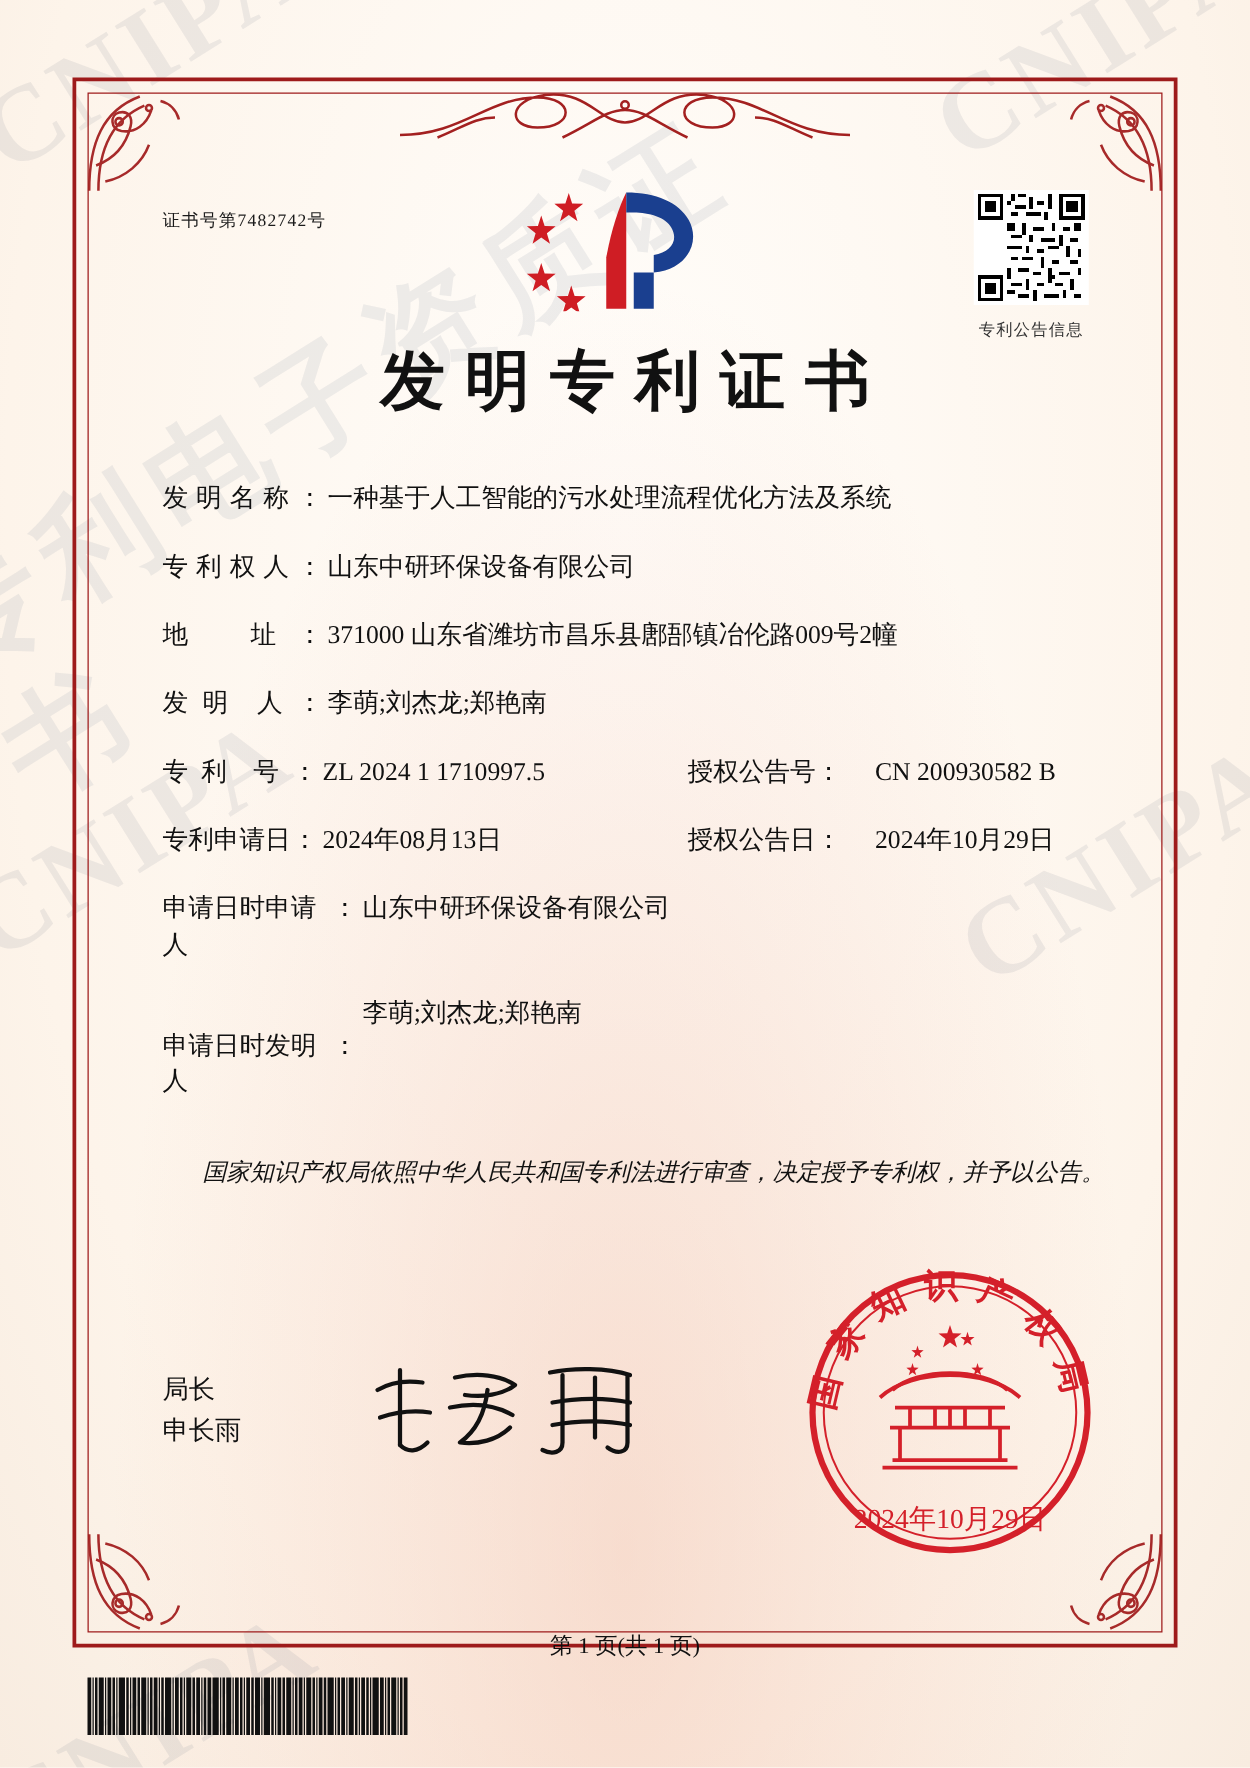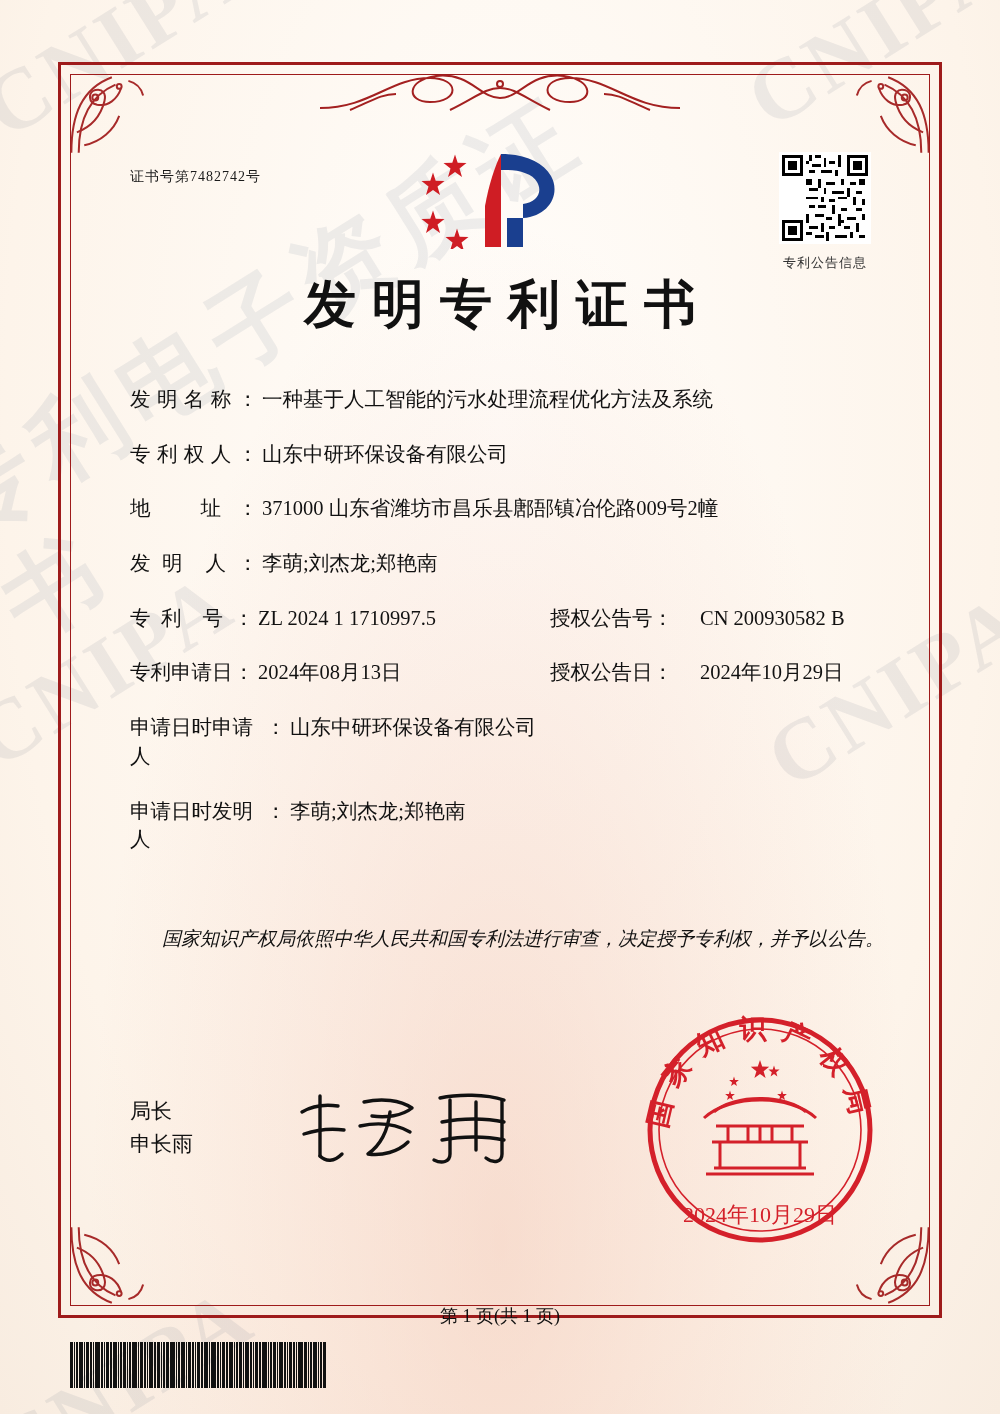--- a/index.html
+++ b/index.html
@@ -401,21 +401,21 @@
 
       <div class="row">
         <div class="lbl" style="width:160px;flex:0 0 160px;">
           <span>申请日时申请人</span>
             <span class="colon">：</span>
         </div>
         <div class="val">山东中研环保设备有限公司</div>
       </div>
 
       <div class="row">
-        <div class="lbl" style="width:160px;flex:0 0 160px;">
+        <div class="lbl" style="width:160px;flex:0 0 160px;margin-top:26px;">
           <span>申请日时发明人</span>
             <span class="colon">：</span>
         </div>
         <div class="val">李萌;刘杰龙;郑艳南</div>
       </div>
 
     </div>
 
     <div class="statement">
       <p style="text-indent:2em;">国家知识产权局依照中华人民共和国专利法进行审查，决定授予专利权，并予以公告。</p>

